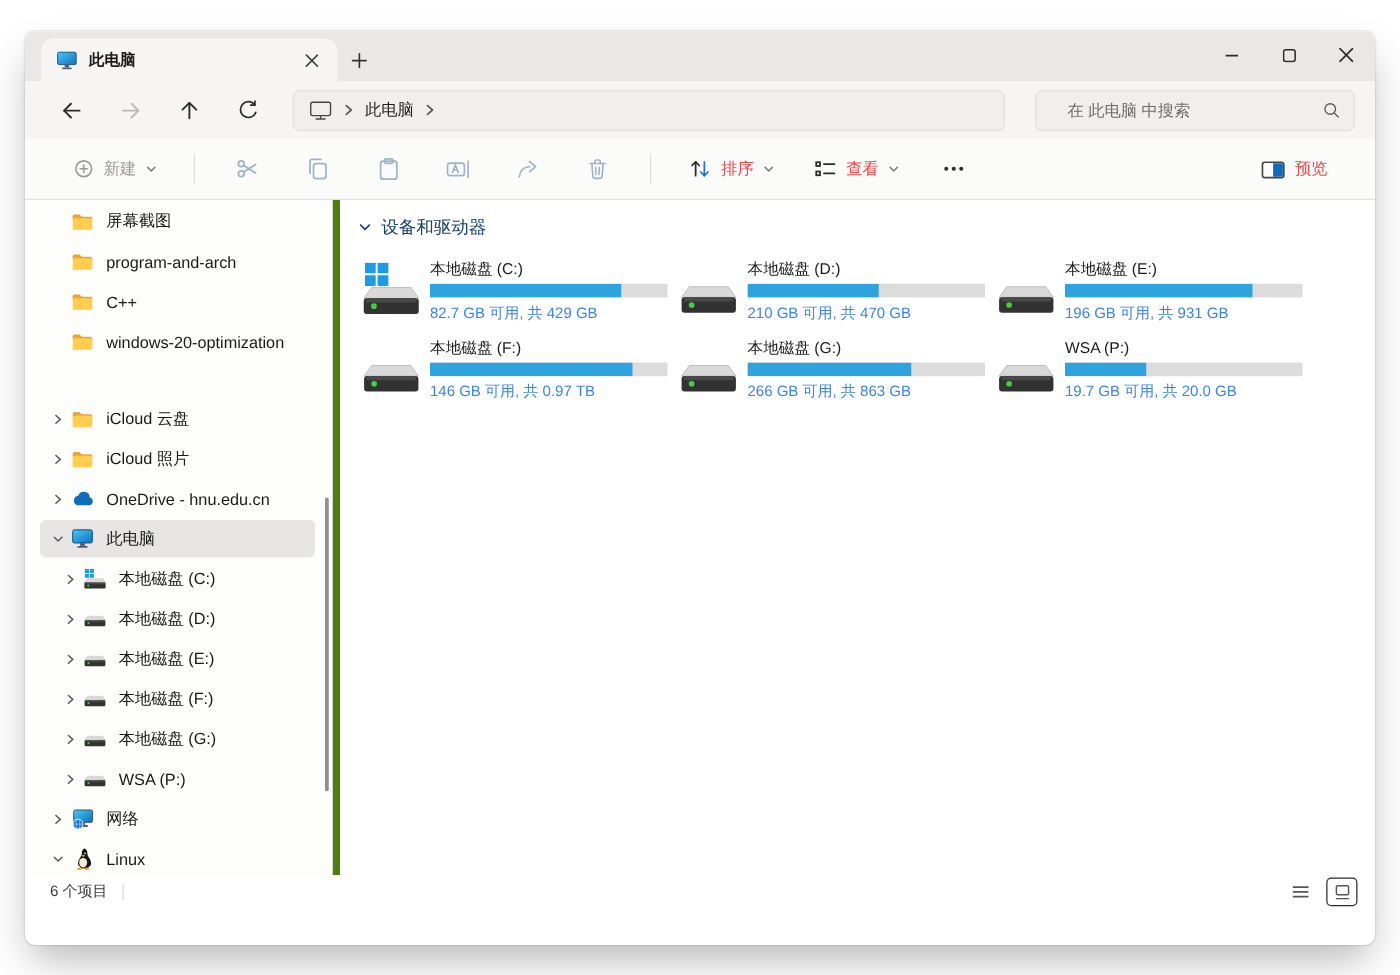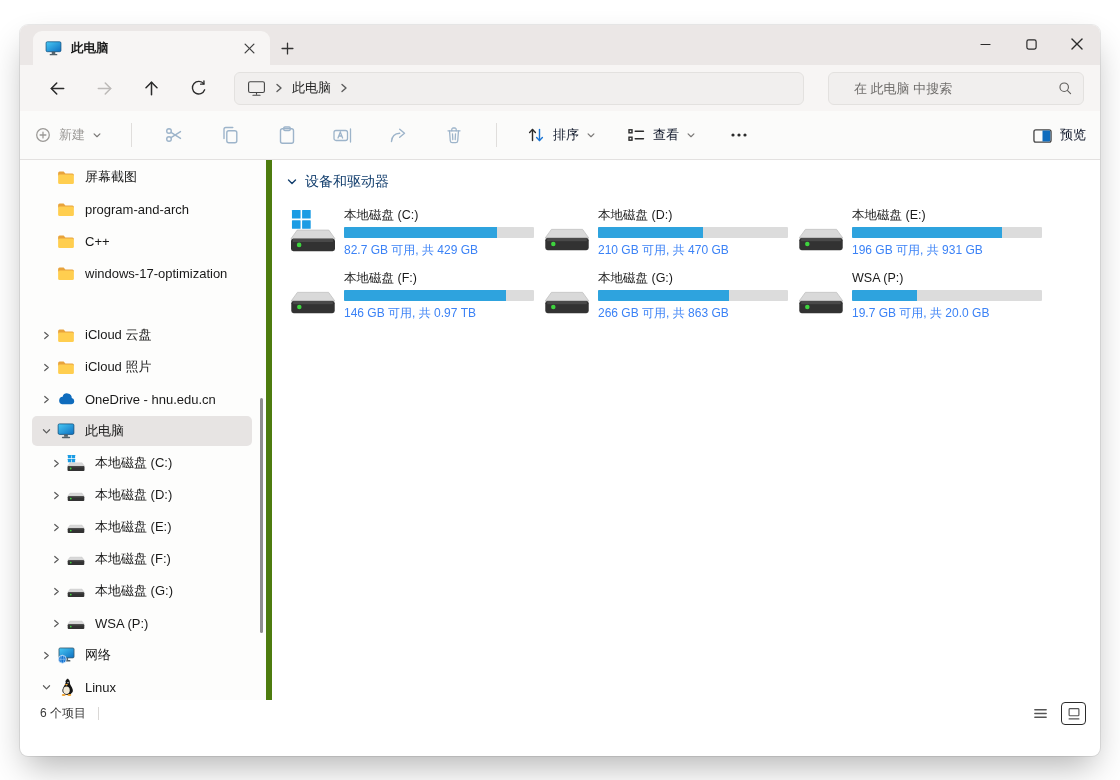--- a/index.html
+++ b/index.html
@@ -21,22 +21,22 @@
   .nav-btn { width:34px; height:34px; display:flex; align-items:center; justify-content:center; border-radius:5px; color:#2b2b2b; margin-right:13px; }
   .nav-btn.disabled { color:#bdbab8; }
   .pill { background:#f1efee; border:1px solid #e3e1df; border-radius:6px; height:33px; display:flex; align-items:center; }
   .addressbar { width:570px; margin-left:6px; padding:0 12px; gap:9px; }
   .crumb-label { font-size:13px; color:#1f1f1f; white-space:nowrap; }
   .searchbox { width:256px; margin-left:auto; padding:0 10px 0 12px; }
   .searchbox input { border:none; outline:none; background:transparent; flex:1; font-size:13px; color:#3a3a3a; font-family:inherit;margin-left:13px; }
   .searchbox input::placeholder { color:#6f6d6b; opacity:1; }
 
   
-  .toolbar { height:49px; background:#fbfbfa; border-bottom:1px solid #e3e1e0; display:flex; align-items:center; padding:0 5px; flex:none;gap:12px; }
-  .tool-btn { display:flex; align-items:center; gap:7px; height:36px; padding:0 9px; border-radius:5px; font-size:13px; color:#0f172a; white-space:nowrap; }
+  .toolbar { height:49px; background:#fbfbfa; border-bottom:1px solid #e3e1e0; display:flex; align-items:center; padding:0 29px; flex:none;gap:12px; }
+  .tool-btn { display:flex; align-items:center; gap:7px; height:36px; padding:0 9px; border-radius:5px; font-size:13px; color:#ef4444; white-space:nowrap; }
   .tool-btn.grayed { color:#9b9996; }
   .icon-btn { width:44px; height:36px; display:flex; align-items:center; justify-content:center; border-radius:5px; color:#9db4ca; }
   .tool-sep { width:1px; height:24px; background:#e0dedc; margin:0 8px; }
   .chev-small { color:#7a7876; }
   .preview-btn { margin-left:auto; }
 
   
   .body { flex:1; display:flex; min-height:0; background:#fff; }
   .sidebar { width:246px; flex:none; position:relative; padding:2px 0 0 12px; overflow:hidden; background:#fdfdfc; }
   .side-row { height:30px; margin:0 14px 2px 0; display:flex; align-items:center; border-radius:5px; padding-left:4px; }
@@ -438,21 +438,21 @@
           </span>
         <span class="side-label">C++</span>
       </div>
       <div class="side-row">
         <span class="side-chev"></span>
         <span class="side-ic">
             <svg width="18" height="15">
               <use href="#sym-folder"></use>
             </svg>
           </span>
-        <span class="side-label">windows-17-optimization</span>
+        <span class="side-label">windows-20-optimization</span>
       </div>
       <div class="side-gap"></div>
 
       <div class="side-row">
         <span class="side-chev">
             <svg width="7" height="11">
               <use href="#sym-chev-r"></use>
             </svg>
           </span>
         <span class="side-ic">

